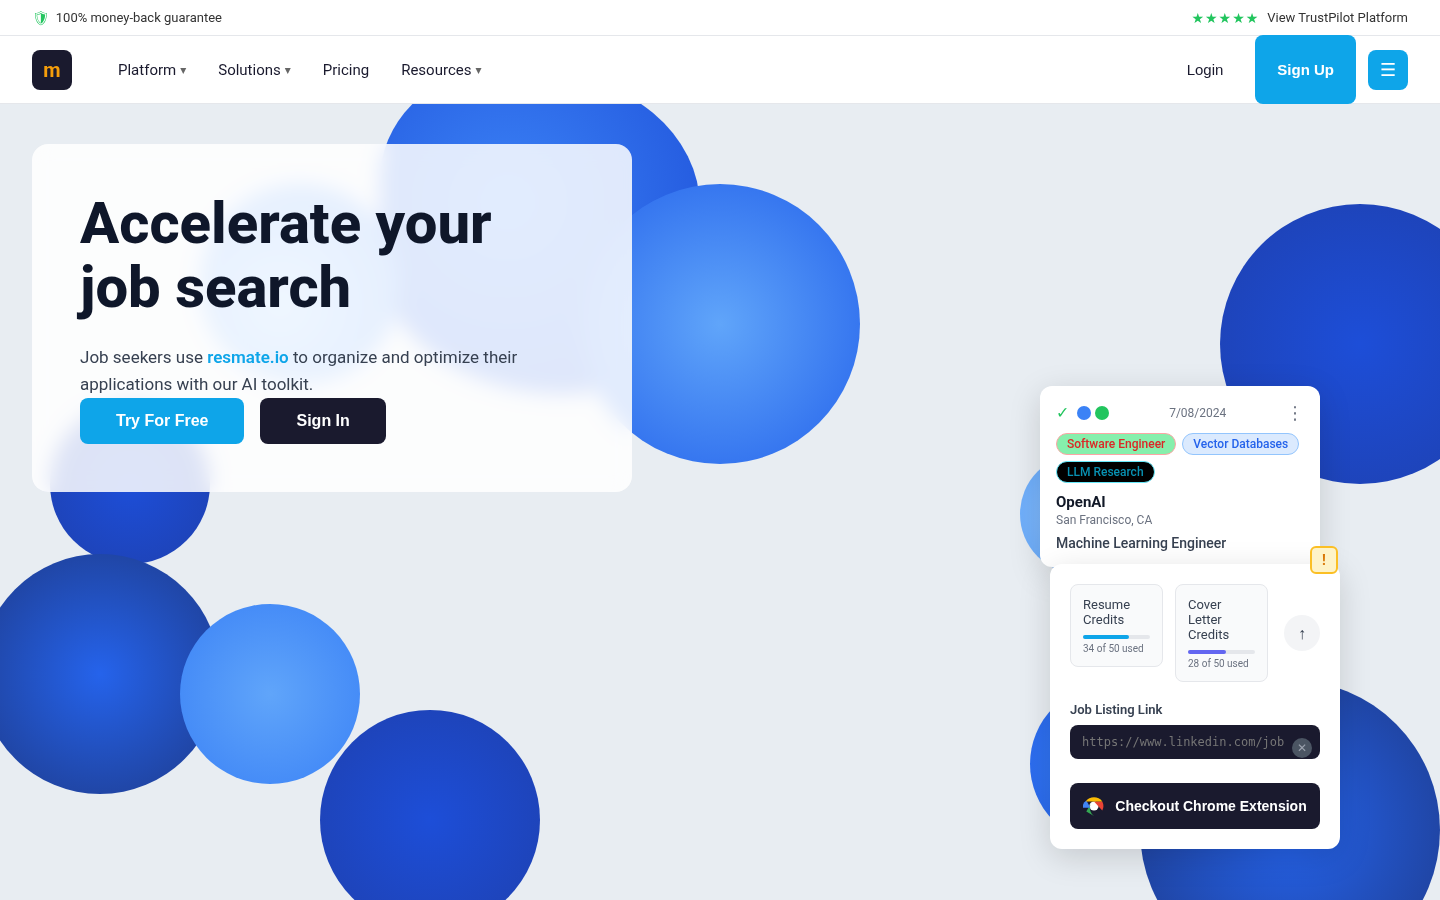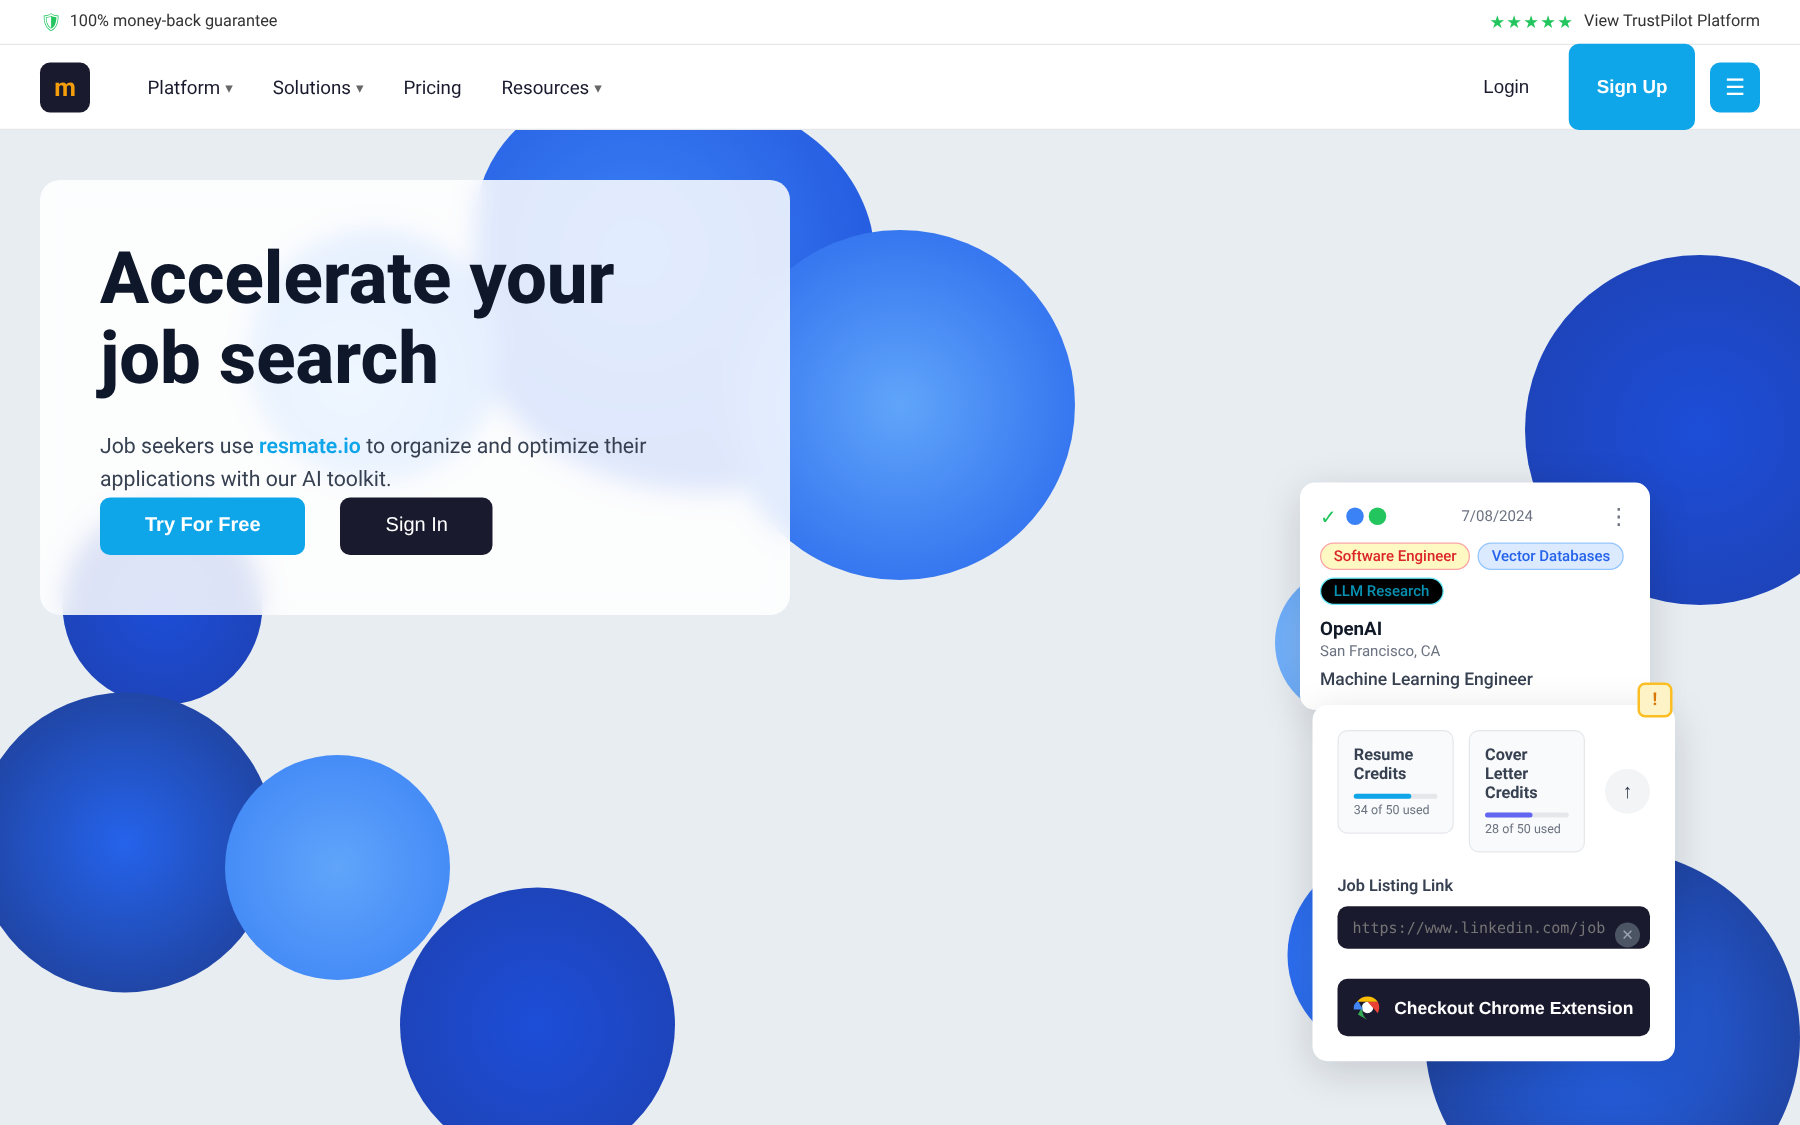--- a/index.html
+++ b/index.html
@@ -208,39 +208,39 @@
     .hero-subtitle {
       font-size: 17px;
       color: #374151;
       line-height: 1.6;
     }
     .hero-subtitle a {
       color: #0ea5e9;
       text-decoration: none;
       font-weight: 600;
     }
-    .hero-buttons { display: flex; gap: 28px; }
+    .hero-buttons { display: flex; gap: 16px; }
     .try-free-btn {
       padding: 14px 36px;
       background: #0ea5e9;
       color: #fff;
       border: none;
       border-radius: 8px;
       font-size: 16px;
       font-weight: 600;
       cursor: pointer;
     }
     .sign-in-btn {
       padding: 14px 36px;
       background: #1a1a2e;
       color: #fff;
       border: none;
       border-radius: 8px;
       font-size: 16px;
-      font-weight: 400;
+      font-weight: 700;
       cursor: pointer;
     }
 
     
     .job-card {
       position: absolute;
       top: 282px;
       right: 120px;
       width: 280px;
       background: #fff;
@@ -265,21 +265,21 @@
     .dot-green { background: #22c55e; }
     .job-date { font-size: 12px; color: #6b7280; }
     .more-btn { color: #6b7280; font-size: 18px; cursor: pointer; }
     .job-tags { display: flex; gap: 6px; margin-bottom: 10px; flex-wrap: wrap; }
     .tag {
       padding: 3px 10px;
       border-radius: 20px;
       font-size: 12px;
       font-weight: 500;
     }
-    .tag-red { background: #fef9c3; color: #dc2626; border: 1px solid #fca5a5; }
+    .tag-red { background: #86efac; color: #dc2626; border: 1px solid #fca5a5; }
     .tag-blue { background: #dbeafe; color: #2563eb; border: 1px solid #93c5fd; }
     .tag-cyan { background: #000000; color: #0891b2; border: 1px solid #67e8f9; }
     .job-company { font-weight: 700; font-size: 15px; color: #111827; margin-bottom: 2px; }
     .job-location { font-size: 12px; color: #6b7280; margin-bottom: 8px; }
     .job-title-text { font-size: 14px; color: #374151; font-weight: 500; }
 
     
     .extension-widget {
       position: absolute;
       top: 460px;
@@ -296,21 +296,21 @@
       margin-bottom: 20px;
       align-items: flex-start;
     }
     .credit-card {
       flex: 1;
       background: #f9fafb;
       border-radius: 8px;
       padding: 12px;
       border: 1px solid #e5e7eb;
     }
-    .credit-card-title { font-size: 13px; font-weight: 700; color: #374151; margin-bottom: 2px; }
+    .credit-card-title { font-size: 13px; font-weight: 400; color: #374151; margin-bottom: 2px; }
     .credit-bar {
       height: 4px;
       background: #e5e7eb;
       border-radius: 2px;
       margin: 8px 0 4px;
     }
     .credit-bar-fill {
       height: 4px;
       border-radius: 2px;
     }

